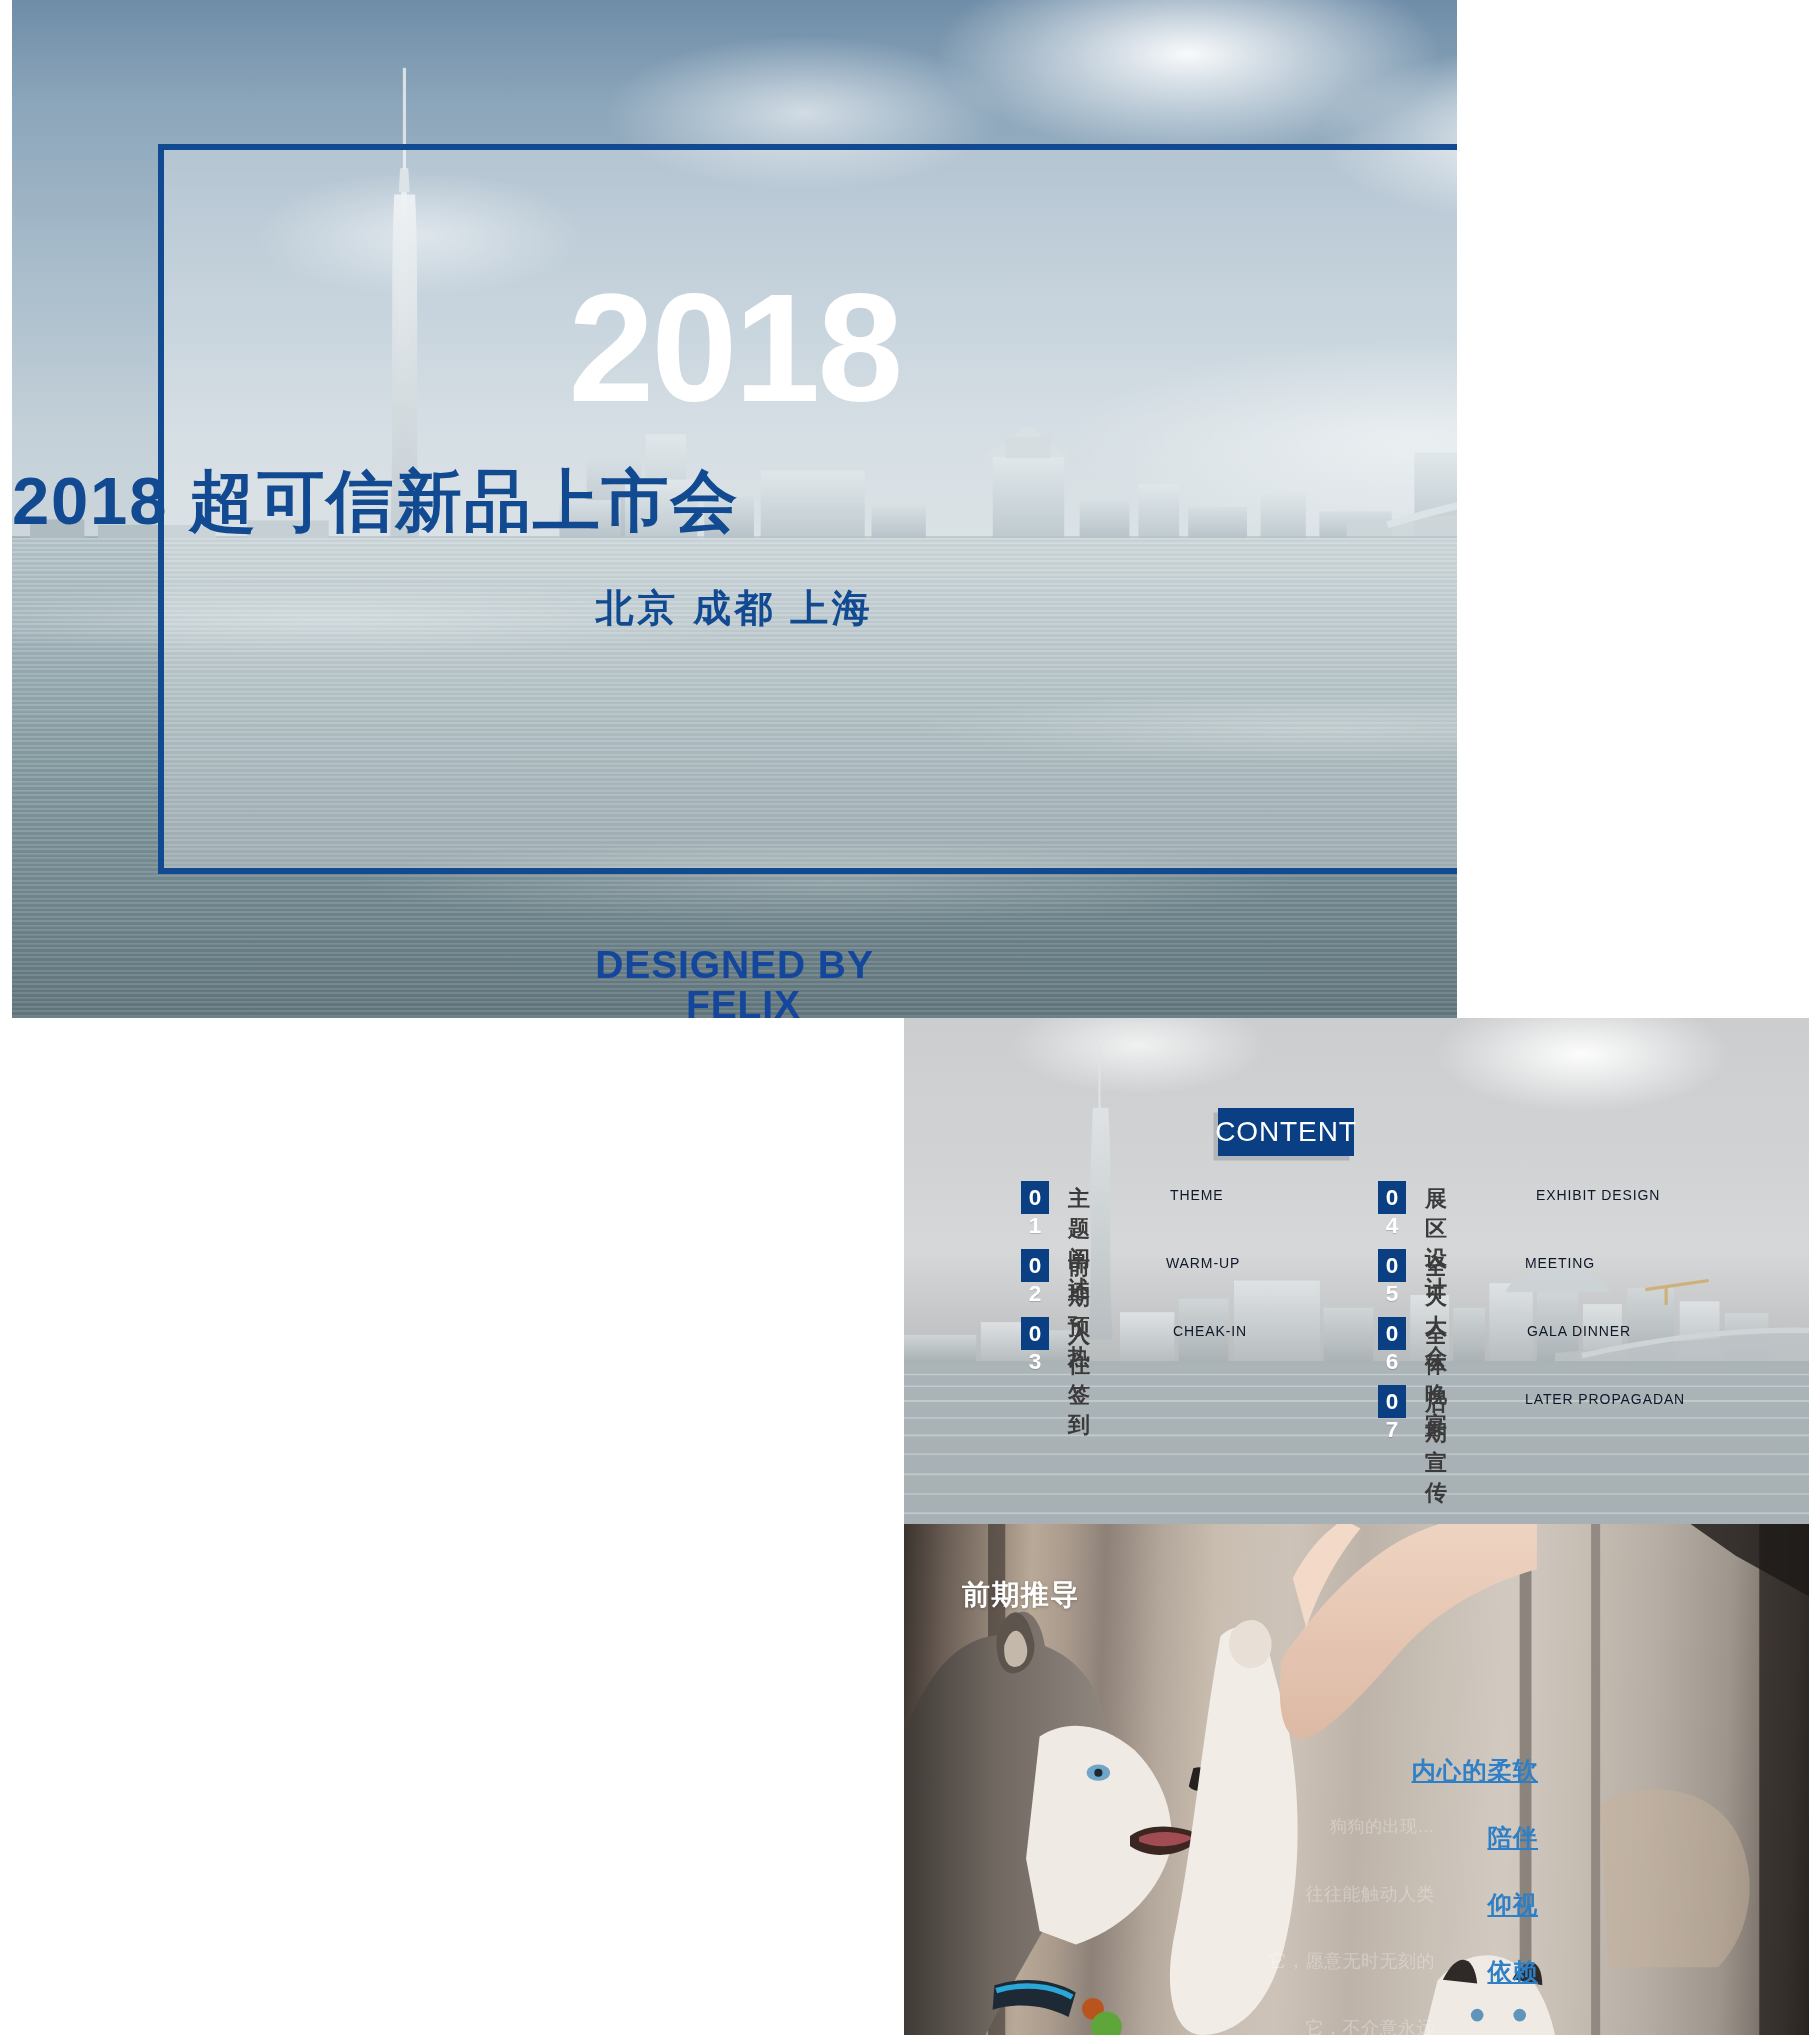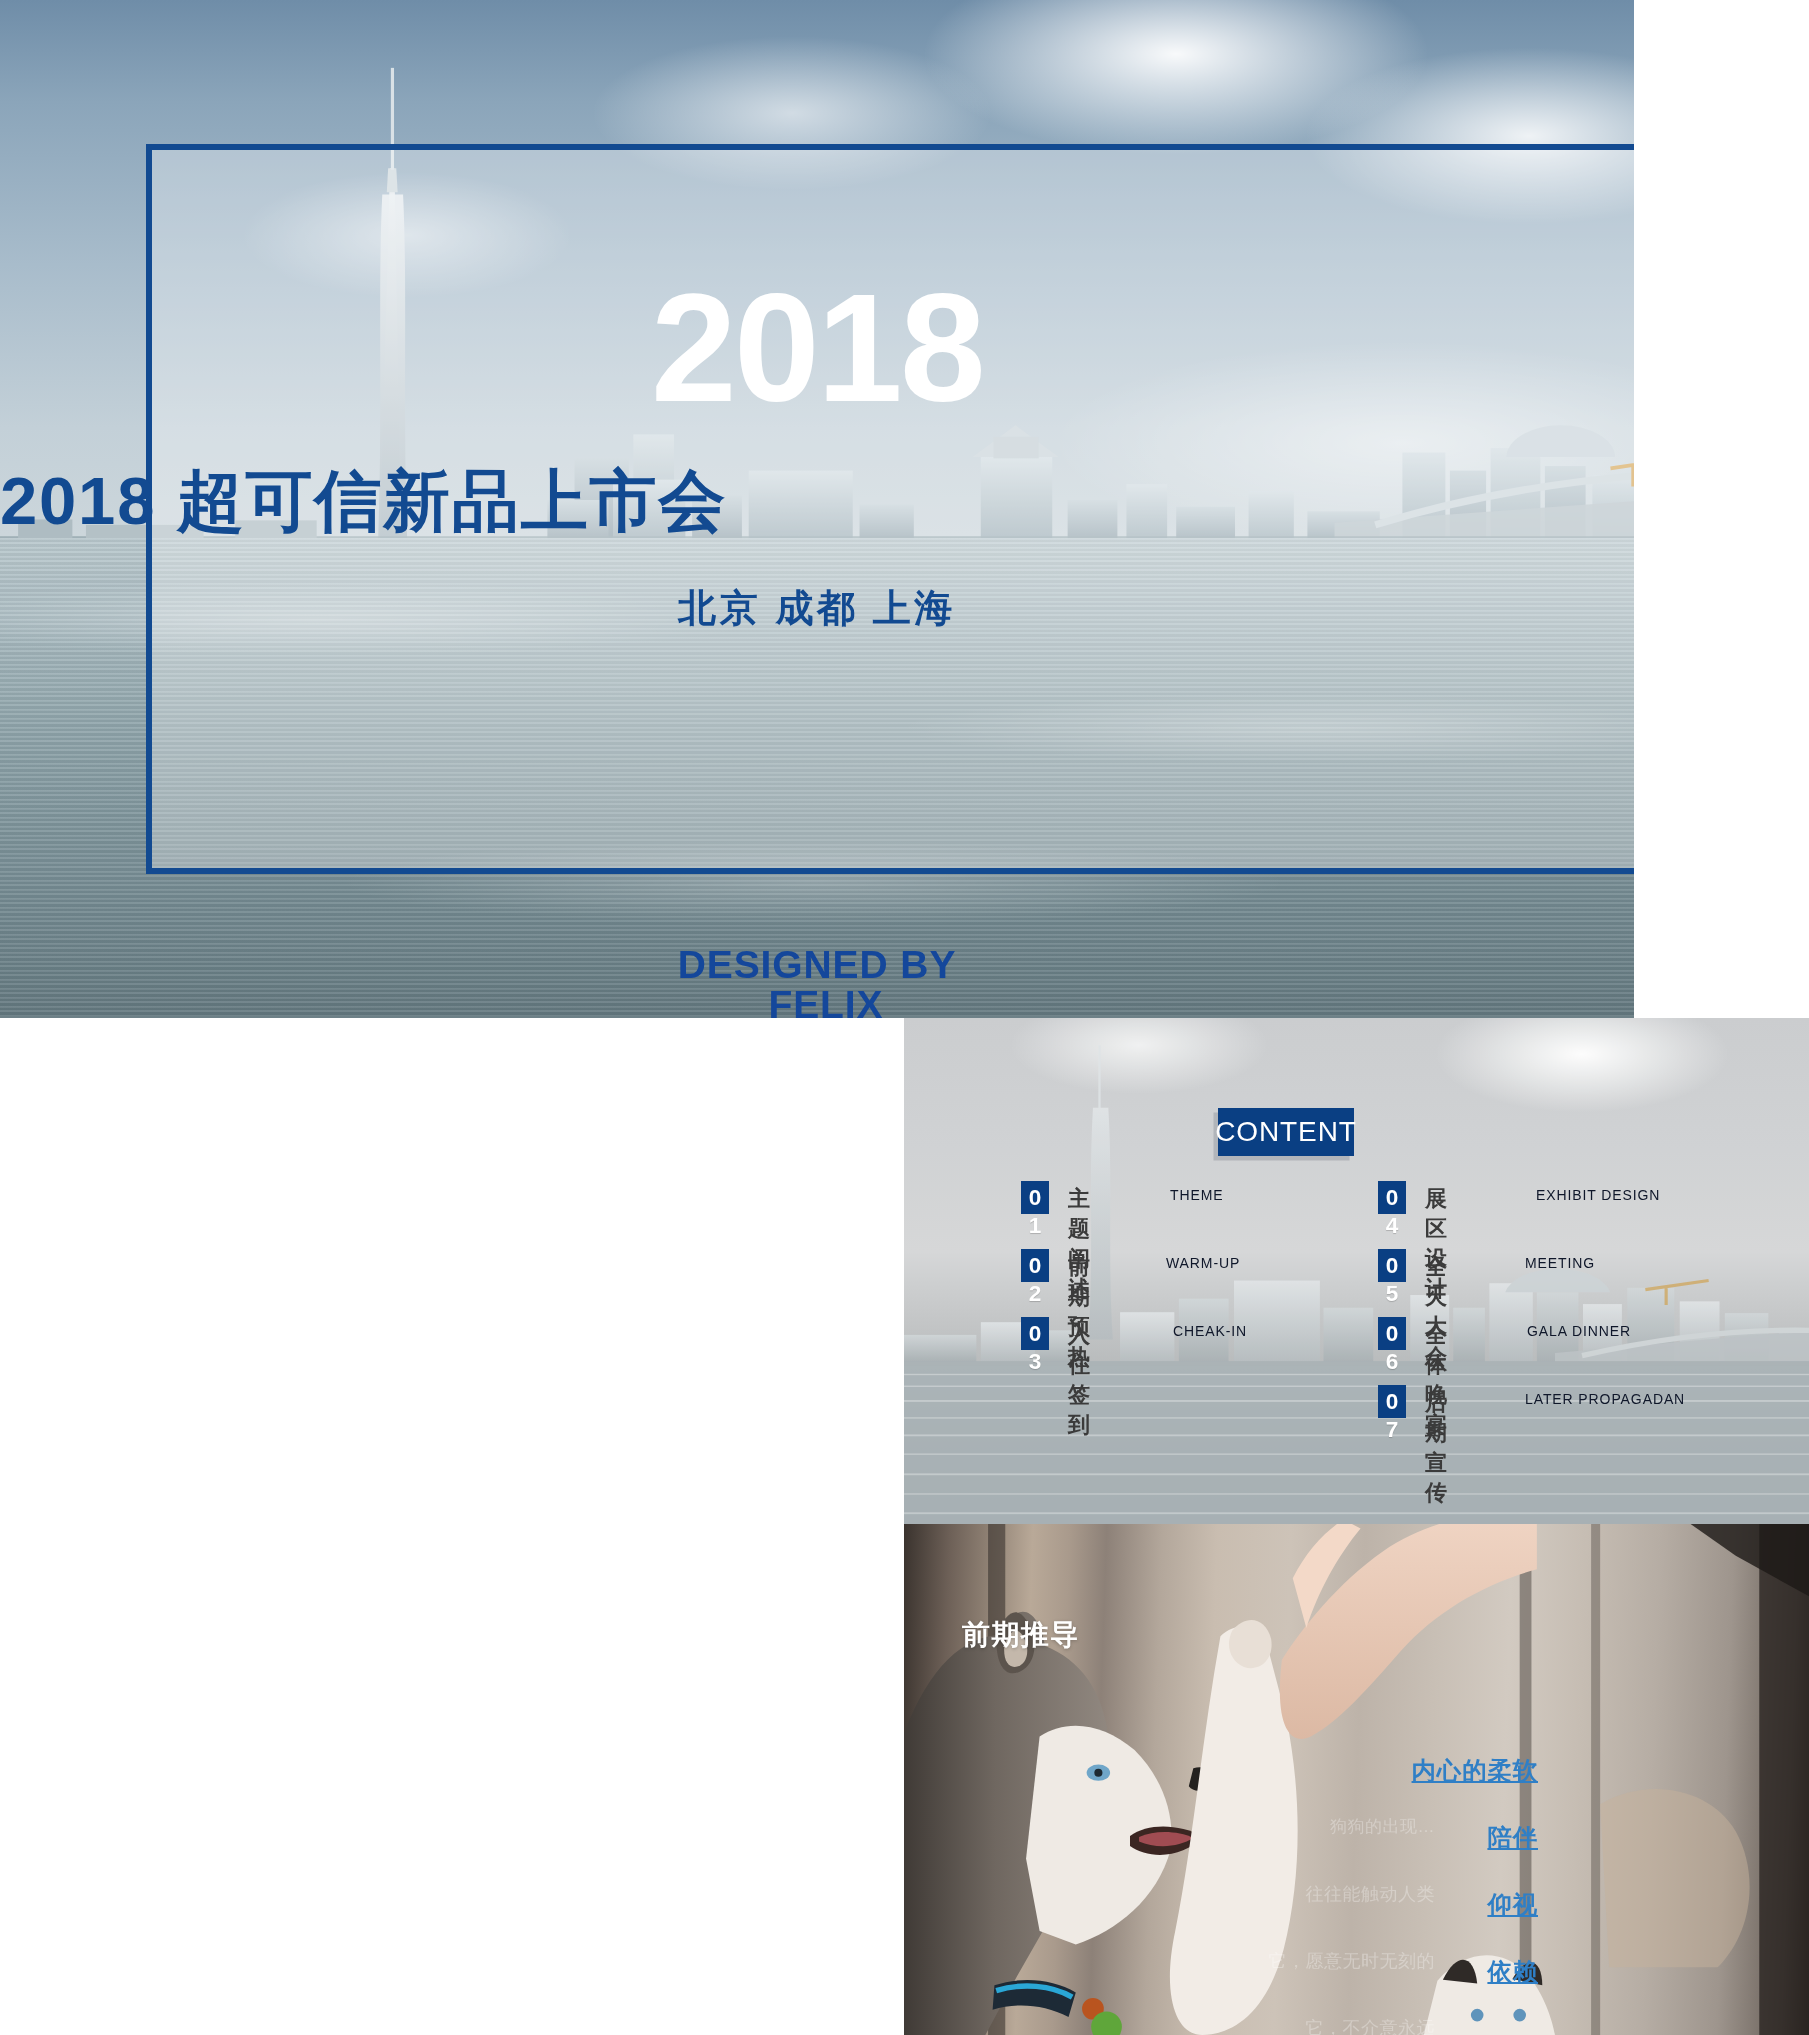--- a/index.html
+++ b/index.html
@@ -1,20 +1,20 @@
 <!DOCTYPE html>
 <html style="font-size:7.2px"><head>
 <meta charset="utf-8">
 <style>
   html,body{margin:0;padding:0;background:#fff;}
   body{width:1810px;height:2035px;font-family:"Liberation Sans","DejaVu Sans",sans-serif;overflow:hidden;}
   .page{position:relative;width:1810px;height:2035px;background:#ffffff;}
 
   
-  .cover{position:absolute;left:0;top:0;width:1634px;height:1018px;overflow:hidden;}
+  .cover{position:absolute;left:12px;top:0;width:1445px;height:1018px;overflow:hidden;}
   .cover-sky{position:absolute;inset:0;
     background:
       radial-gradient(ellipse 407px 163px at 1176px 54px, rgba(255,255,255,.95) 0%, rgba(255,255,255,0) 62%),
       radial-gradient(ellipse 344px 136px at 1529px 136px, rgba(255,255,255,.85) 0%, rgba(255,255,255,0) 65%),
       radial-gradient(ellipse 294px 113px at 792px 113px, rgba(255,255,255,.6) 0%, rgba(255,255,255,0) 68%),
       radial-gradient(ellipse 235px 90px at 407px 235px, rgba(255,255,255,.5) 0%, rgba(255,255,255,0) 70%),
       radial-gradient(ellipse 498px 145px at 1402px 443px, rgba(255,255,255,.5) 0%, rgba(255,255,255,0) 70%),
       linear-gradient(180deg,#6f8da8 0%,#8ba5ba 10%,#a8bccb 26%,#c3d0d8 42%,#cfd8dc 56%,#b9c6cb 64%,#9fb0b6 72%,#8fa2a8 80%,#7d9097 88%,#6e8188 100%);
   }
   
@@ -73,21 +73,21 @@
   .dog{position:absolute;left:904px;top:1524px;width:905px;height:511px;overflow:hidden;background:#7d7067;}
   .dog-bg{position:absolute;inset:0;
     background:
       linear-gradient(92deg,
         #3a332e 0%,#6d6057 5%,#8d7f72 9%,#b9a998 14%,#a99a8c 18%,
         #8d8178 22%,#b3a79b 28%,#c9bdb0 34%,#cdc3b8 42%,
         #bdb3a9 50%,#c8bfb5 58%,#d2cac1 66%,#c6bdb3 74%,
         #b6ada4 82%,#9e958d 90%,#6c635c 97%,#3c3530 100%);}
   .dog-bars{position:absolute;left:0;top:0;width:905px;height:511px;}
   .dog-title{position:absolute;left:58px;top:52px;font-size:28px;font-weight:700;color:#ffffff;letter-spacing:1.4px;
-    text-shadow:0 0.9px 3.6px rgba(0,0,0,.25);margin-top:40px;}
+    text-shadow:0 0.9px 3.6px rgba(0,0,0,.25);}
   .dog-ghost{position:absolute;right:374px;top:250px;width:326px;text-align:right;
     color:rgba(255,255,255,.30);font-size:18px;line-height:1.0;letter-spacing:0.5px;}
   .dog-ghost div{height:67px;}
   .dog-ghost .g0{font-size:17px;margin-top:44px;}
   .dog-blue{position:absolute;right:271px;top:235px;width:199px;text-align:right;
     color:#2f7fc6;font-size:24.4px;font-weight:700;letter-spacing:0.9px;}
   .dog-blue div{height:67px;line-height:1.0;text-decoration:underline;}
 </style>
 </head>
 <body>

